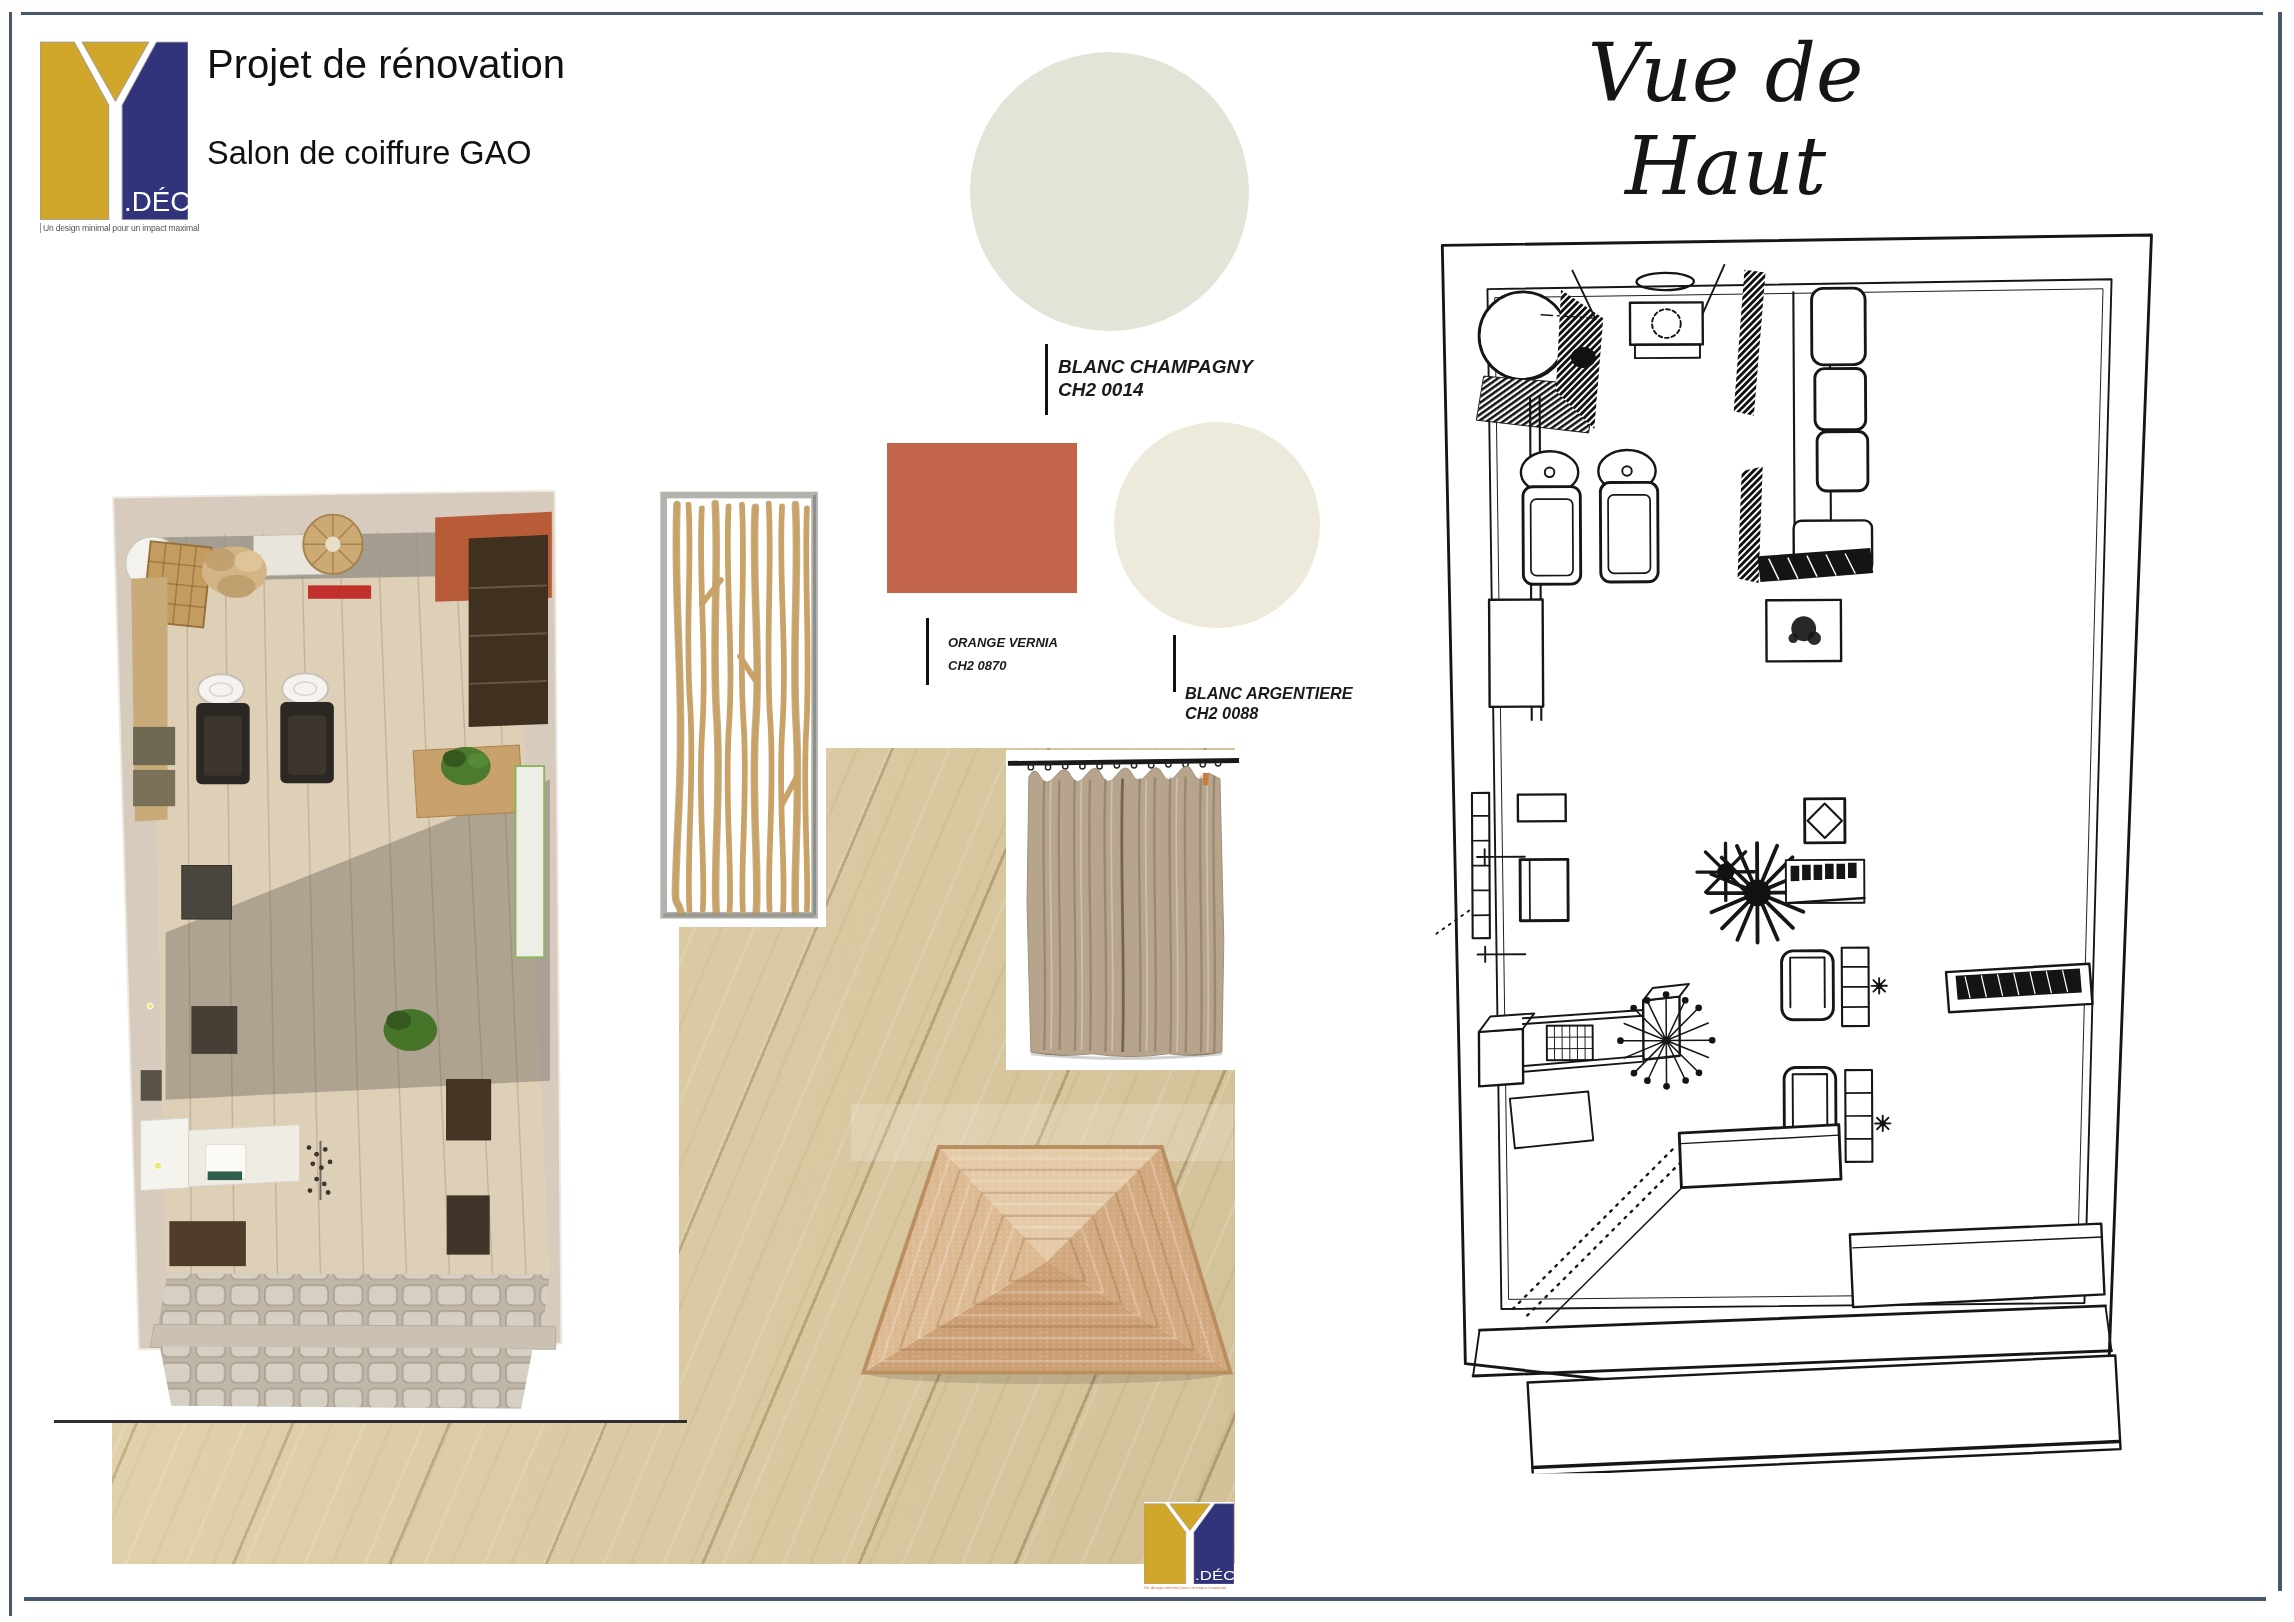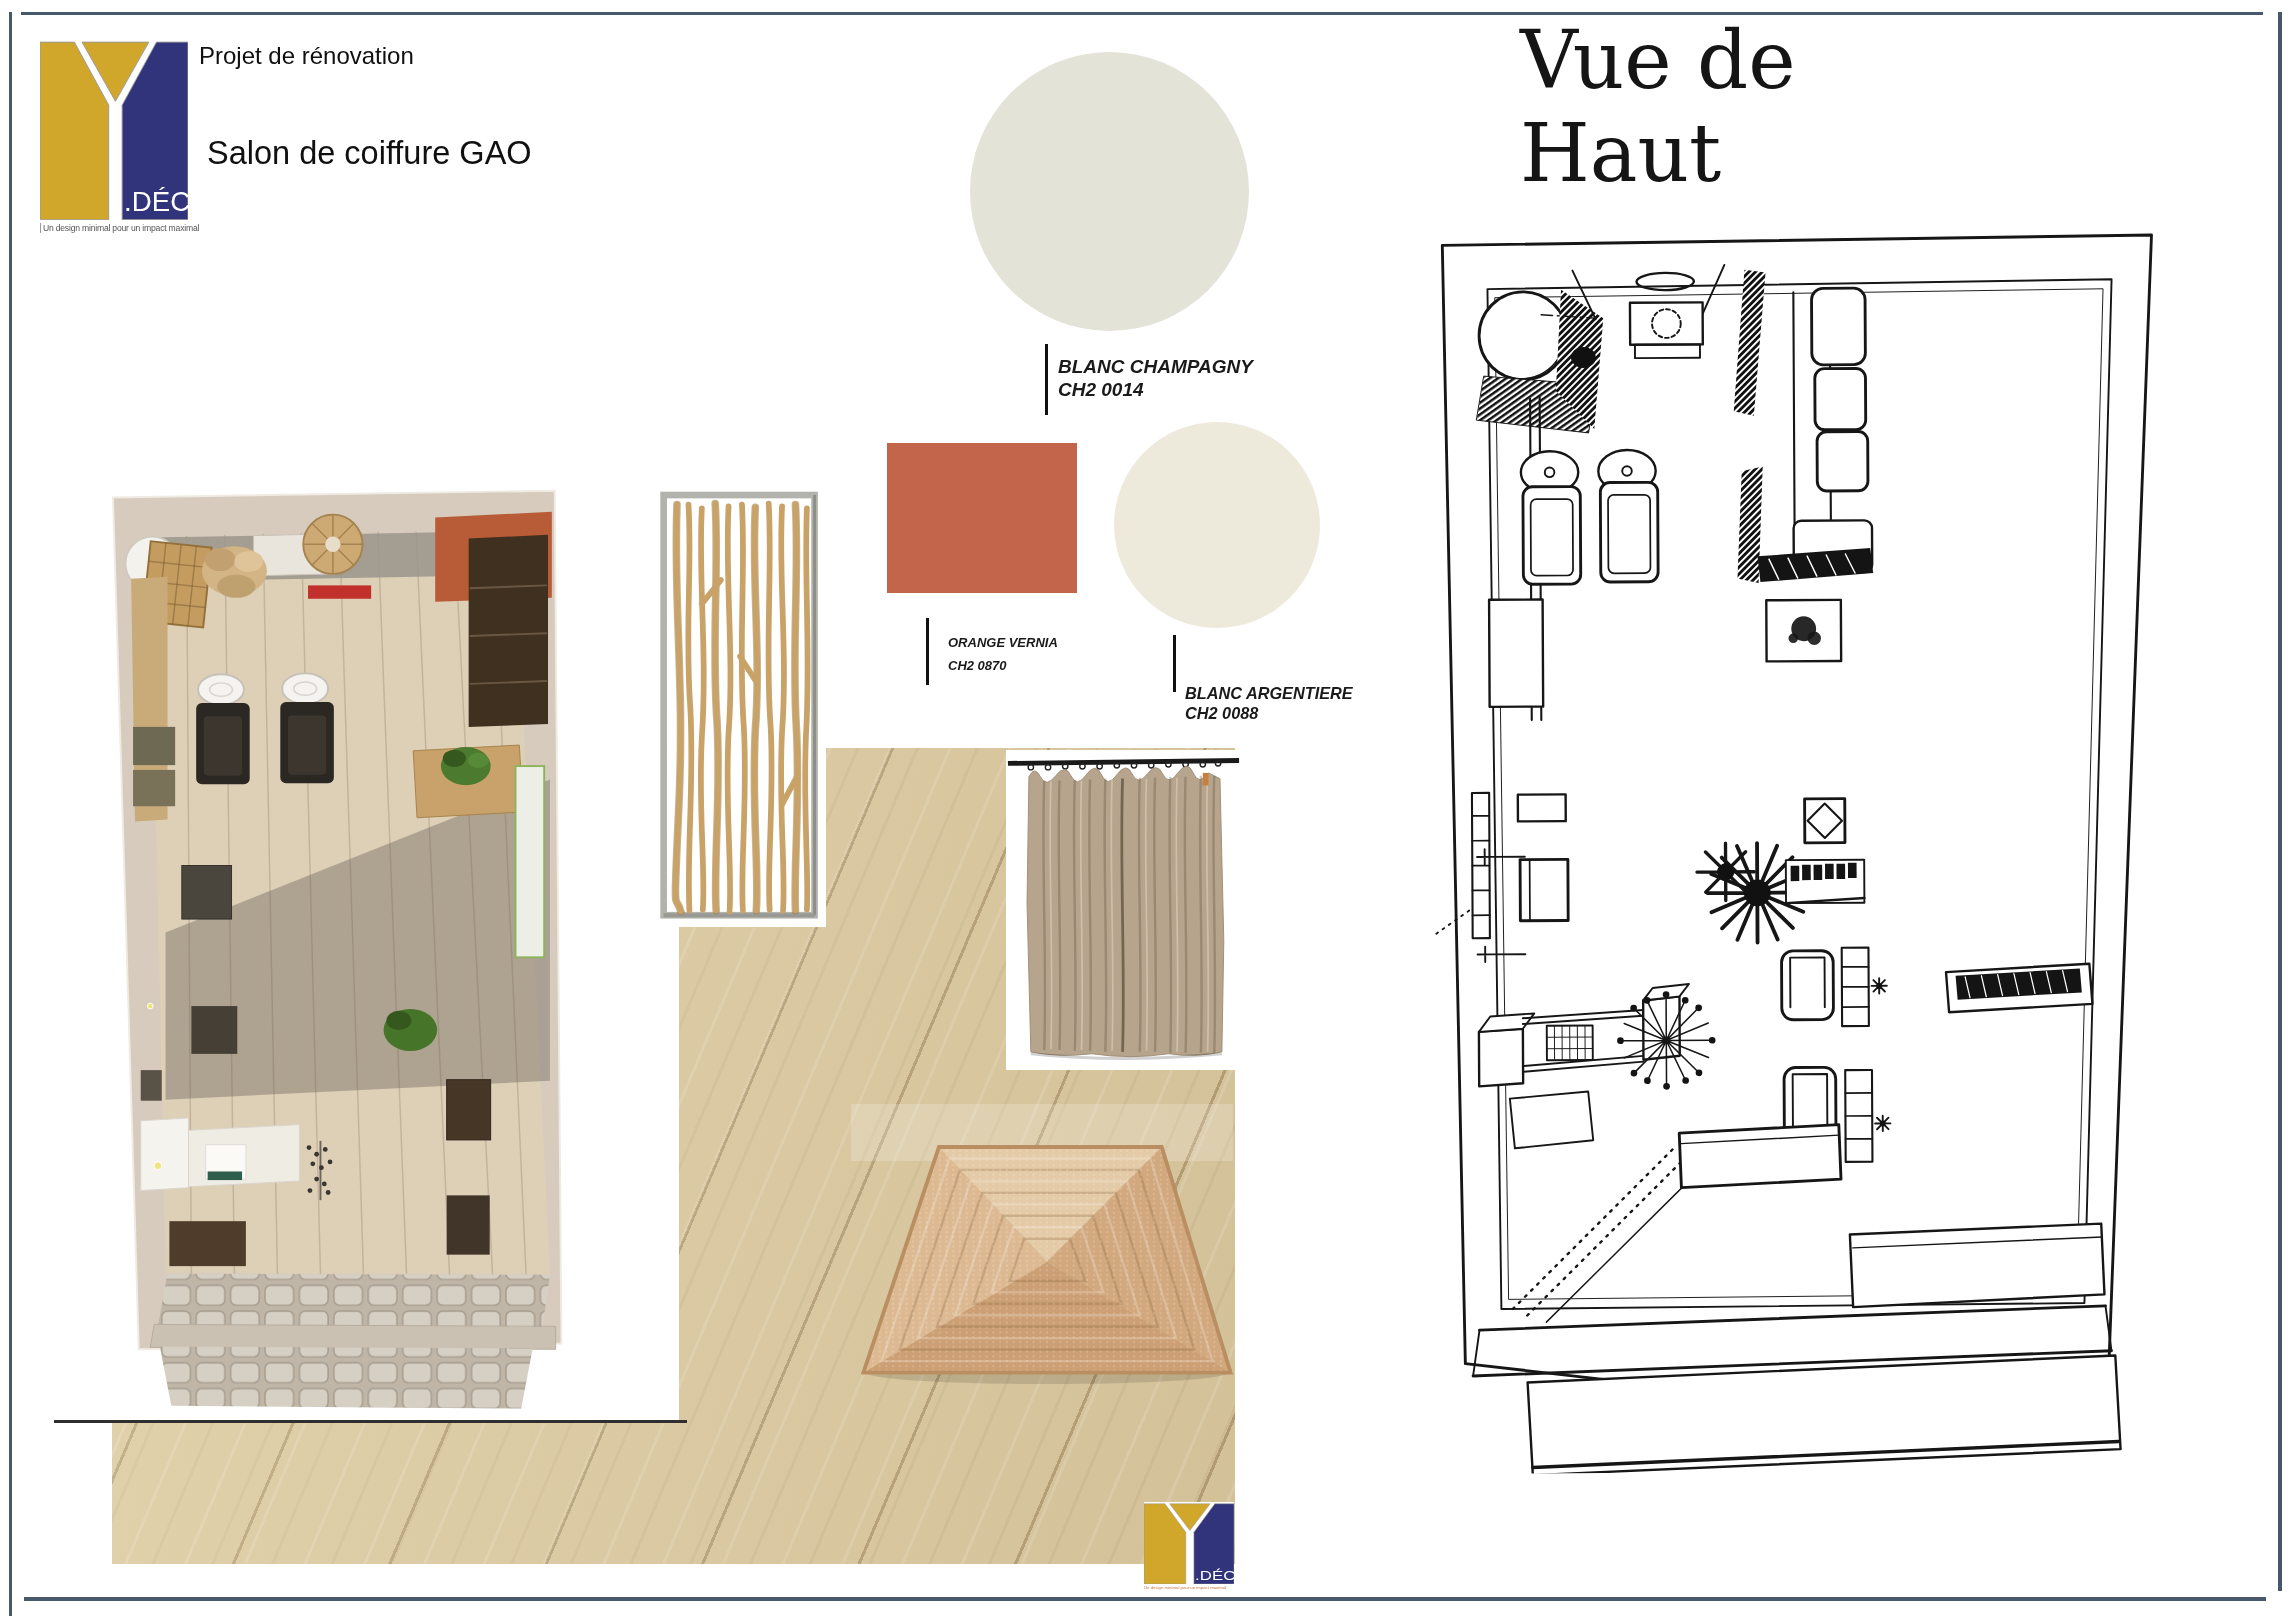--- a/index.html
+++ b/index.html
@@ -8,24 +8,24 @@
   .abs{position:absolute;}
   
   .b-top{left:21px;top:11.5px;width:2242px;height:3.8px;background:#47586B;}
   .b-left{left:8.6px;top:11.5px;width:3.8px;height:1604px;background:#47586B;}
   .b-bottom{left:24px;top:1597px;width:2242px;height:3.8px;background:#47586B;}
   .b-right{left:2278px;top:11.5px;width:3.8px;height:1579px;background:#47586B;}
   
   .logo-main{left:40px;top:38px;width:148px;height:182px;}
   .logo-tagline{left:40px;top:223px;width:163px;font-size:8.6px;color:#555;letter-spacing:-0.2px;
                 border-left:1px solid #999;padding-left:1.9px;white-space:nowrap;}
-  .title1{left:199px;top:42px;font-size:24px;color:#101010;}
+  .title1{left:207px;top:42px;font-size:40px;color:#101010;}
   .title2{left:207px;top:135px;font-size:32.5px;color:#101010;}
-  .vue-title{left:1520px;top:14px;width:411px;text-align:left;
-             font-family:"DejaVu Serif",serif;font-size:80px;color:#151515;}
+  .vue-title{left:1520px;top:27px;width:411px;text-align:center;
+             font-family:"DejaVu Serif",serif;font-style:italic;font-size:80px;color:#151515;}
   
   .sw{border-radius:50%;}
   .sw-c1{left:970px;top:52px;width:279px;height:279px;background:#E4E3D8;}
   .sw-or{left:887px;top:443px;width:190px;height:150px;background:#C2654A;border-radius:0;}
   .sw-c2{left:1114px;top:422px;width:206px;height:206px;background:#EEEADB;}
   .swbar{width:2.9px;background:#111;}
   .bar1{left:1045px;top:344px;height:71px;}
   .bar2{left:926px;top:618px;height:67px;}
   .bar3{left:1173px;top:635px;height:57px;}
   .swlbl{font-weight:bold;color:#1a1a1a;font-style:italic;}

